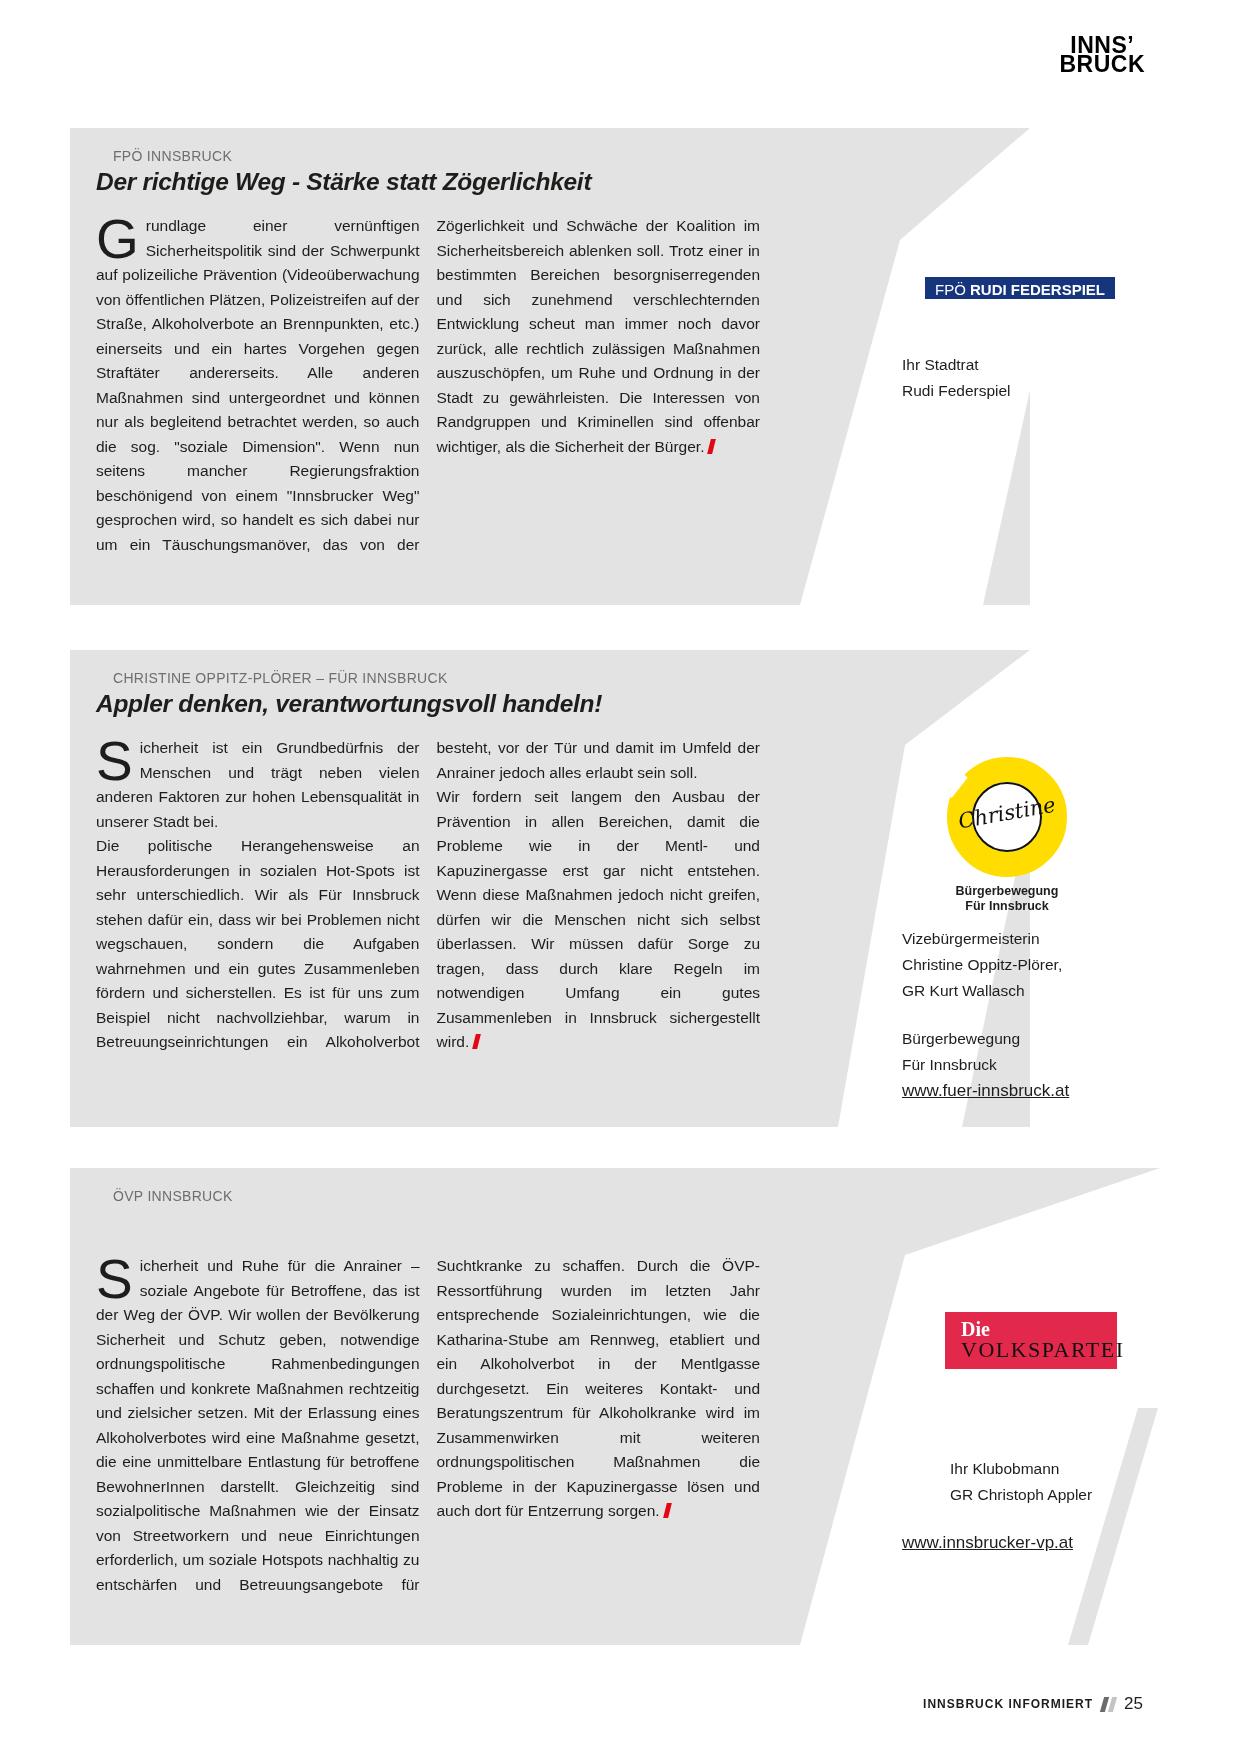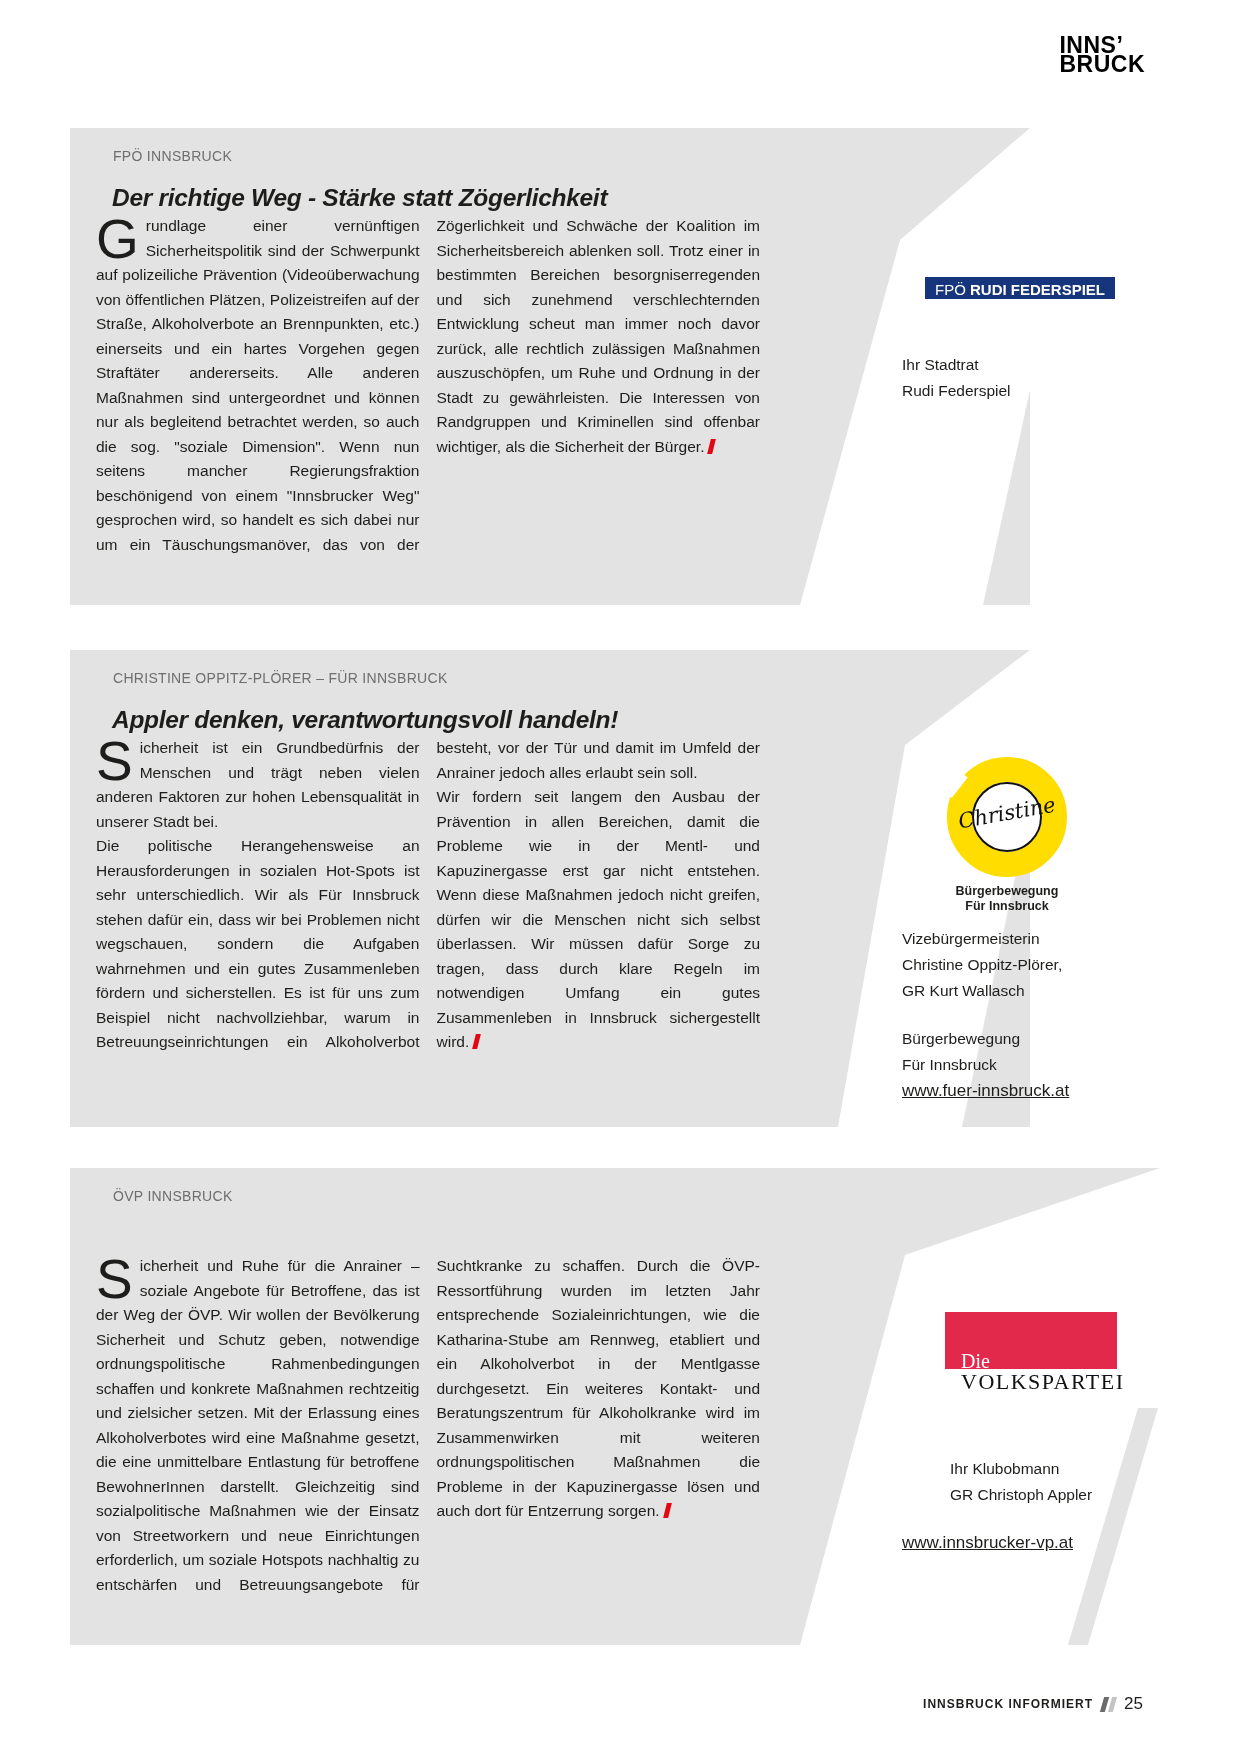--- a/index.html
+++ b/index.html
@@ -7,34 +7,34 @@
     --accent-red:#e30613; --fpoe-navy:#16357d; --oevp-red:#e2294b; --fuer-yellow:#ffdd00;
   }
   *{box-sizing:border-box;}
   html,body{margin:0;padding:0;}
   body{
     width:1240px;height:1754px;position:relative;background:#fff;
     font-family:"Liberation Sans","DejaVu Sans",sans-serif;color:var(--text);
     overflow:hidden;
   }
   
-  .brand{position:absolute;top:36px;right:95px;text-align:left;
+  .brand{position:absolute;top:36px;right:95px;text-align:center;
     font-weight:800;font-size:23px;line-height:19px;letter-spacing:.5px;color:#000;}
   
   .box{position:absolute;left:70px;width:1100px;height:477px;}
   .gray{position:absolute;inset:0;background:var(--box-gray);}
   .main1{clip-path:polygon(0 0,960px 0,830px 112px,730px 477px,0 477px);}
   .wedge1{clip-path:polygon(960px 262px,960px 477px,913px 477px);}
   .main2{clip-path:polygon(0 0,960px 0,835px 95px,768px 477px,0 477px);}
   .wedge2{clip-path:polygon(960px 157px,960px 477px,892px 477px);}
   .main3{clip-path:polygon(0 0,1090px 0,835px 87px,730px 477px,0 477px);}
   .wedge3{clip-path:polygon(1068px 240px,1088px 240px,1018px 477px,998px 477px);}
   
   .kicker{position:absolute;left:26px;top:20px;font-size:14px;letter-spacing:.3px;color:var(--kicker-gray);margin-left:17px;}
-  .title{position:absolute;left:26px;top:40px;margin:16px;font-size:24.5px;font-style:italic;
+  .title{position:absolute;left:26px;top:40px;margin:0;font-size:24.5px;font-style:italic;
     font-weight:700;letter-spacing:-.3px;color:var(--text);}
   .cols{position:absolute;left:26px;top:86px;width:664px;column-count:2;column-gap:17px;
     column-fill:auto;overflow:hidden;}
   .cols.h1{height:347px}.cols.h2{height:357px}.cols.h3{height:357px}
   .cols p{margin:0;text-align:justify;font-size:15.5px;line-height:24.5px;hyphens:auto;}
   .dc{float:left;font-size:55px;line-height:43px;margin:4px 7px 0 0;font-weight:400;}
   .endslash{display:inline-block;width:5px;height:15px;background:var(--accent-red);
     transform:skewX(-14deg);margin-left:5px;vertical-align:-2px;}
   
   .side-lines{position:absolute;font-size:15.5px;line-height:26px;}
@@ -51,21 +51,21 @@
     border-radius:50%;background:#fff;}
   .ch-sig{position:absolute;left:-4px;top:44px;width:128px;font-family:"DejaVu Serif",serif;
     font-style:italic;font-size:21px;transform:rotate(-10deg);color:#111;white-space:nowrap;}
   .ch-caption{margin-top:7px;font-weight:700;font-size:12.5px;line-height:15px;}
   .s2-lines{left:832px;top:276px;}
   .s2-org{left:832px;top:376px;}
   .side-link{display:inline-block;color:var(--text);text-decoration:underline;font-size:17px;line-height:26px;}
   
   .vp-box{position:absolute;left:875px;top:144px;width:172px;height:57px;background:var(--oevp-red);
     padding:6px 0 0 16px;font-family:"Liberation Serif","DejaVu Serif",serif;}
-  .vp-die{color:#fff;font-weight:400;font-size:20px;line-height:22px;margin-top:32px;}
+  .vp-die{color:#fff;font-weight:700;font-size:20px;line-height:22px;}
   .vp-name{color:#111;font-size:22px;line-height:20px;letter-spacing:1.5px;}
   .s3-lines{left:832px;top:288px;margin-left:48px;}
   .s3-link{position:absolute;left:832px;top:362px;}
   
   .footer{position:absolute;top:1694px;right:97px;display:flex;align-items:center;gap:9px;}
   .footer .label{font-size:12px;font-weight:700;letter-spacing:1px;}
   .fslash{display:flex;gap:3px;}
   .fslash i{display:inline-block;width:5px;height:15px;transform:skewX(-16deg);}
   .fslash .d{background:#6b6b6b;}
   .fslash .l{background:#c4c4c4;}

